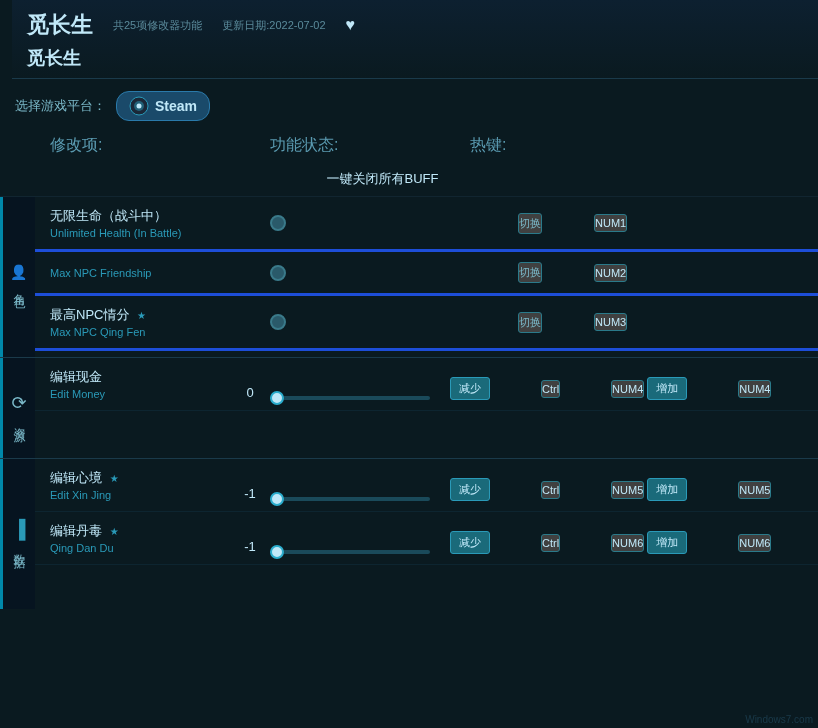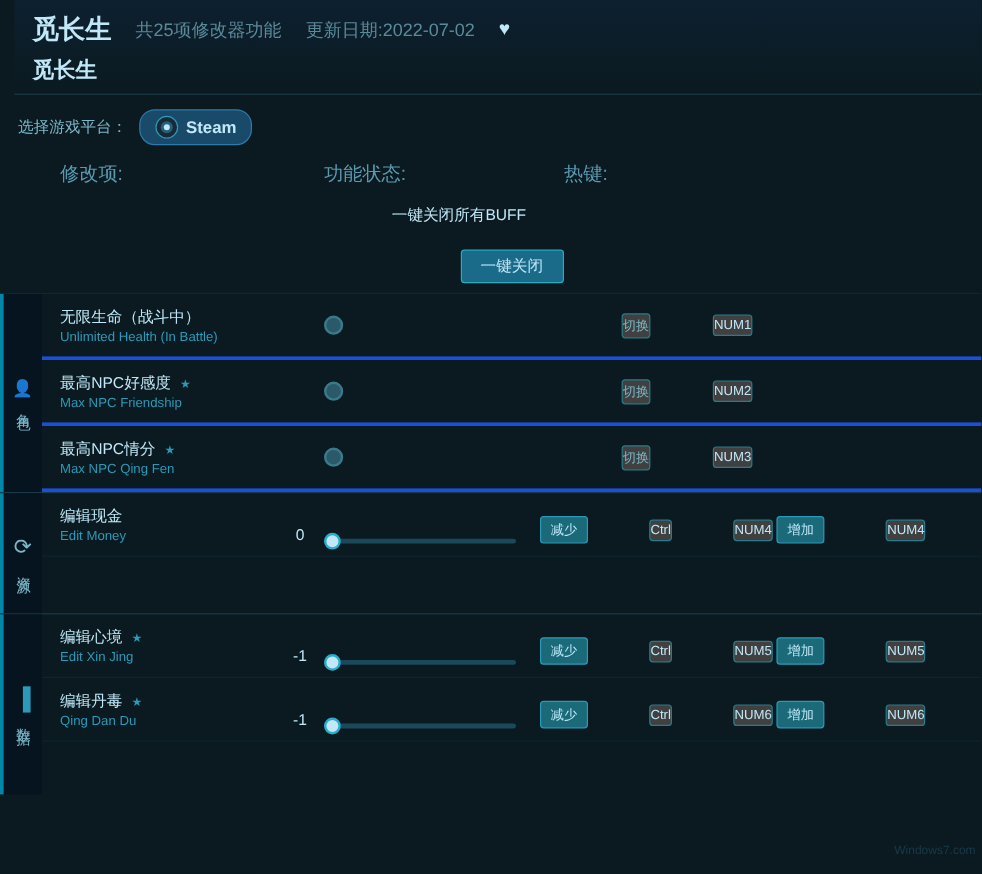--- a/index.html
+++ b/index.html
@@ -25,21 +25,21 @@
       align-items: center;
       gap: 20px;
       margin-bottom: 6px;
     }
     .game-title-large {
       font-size: 22px;
       font-weight: bold;
       color: #c0e8f8;
     }
     .header-meta {
-      font-size: 15px;
+      font-size: 11px;
       color: #5a8a9a;
     }
     .heart-icon {
       color: #c0e8f8;
       font-size: 16px;
       cursor: pointer;
     }
     .game-subtitle {
       font-size: 18px;
       font-weight: bold;
@@ -263,21 +263,21 @@
     }
     .sidebar-label-vertical {
       writing-mode: vertical-rl;
       color: #7ab8c8;
       font-size: 12px;
       letter-spacing: 3px;
     }
 
     .watermark {
       position: fixed;
-      bottom: 13px;
+      bottom: 3px;
       right: 5px;
       color: #1a3a4a;
       font-size: 10px;
     }
 
     .section-rows {
       flex: 1;
     }
   </style>
 </head>
@@ -307,21 +307,20 @@
 
 <div class="column-headers">
   <div class="col-name">修改项:</div>
   <div class="col-status">功能状态:</div>
   <div class="col-hotkey">热键:</div>
 </div>
 
 <div class="section-onekey">
   <div class="onekey-row">
     <div class="onekey-label">一键关闭所有BUFF</div>
-    <button class="onekey-btn">一键关闭</button>
   </div>
 </div>
 
 <div class="character-section">
   <div class="sidebar-char">
     <span class="sidebar-icon">👤</span>
     <span class="sidebar-label-vertical">角色</span>
   </div>
   <div class="section-rows">
 
@@ -334,24 +333,20 @@
         <div class="toggle-circle"></div>
       </div>
       <div class="modifier-hotkey">
         <span class="key-badge key-label">切换</span>
         <span class="key-badge">NUM1</span>
       </div>
     </div>
 
     <div class="modifier-row">
       <div class="modifier-info">
-        <div class="modifier-name-cn">
-          <span>最高NPC好感度</span>
-          <span class="star-icon">★</span>
-        </div>
         <div class="modifier-name-en">Max NPC Friendship</div>
       </div>
       <div class="modifier-status">
         <div class="toggle-circle"></div>
       </div>
       <div class="modifier-hotkey">
         <span class="key-badge key-label">切换</span>
         <span class="key-badge">NUM2</span>
       </div>
     </div>

